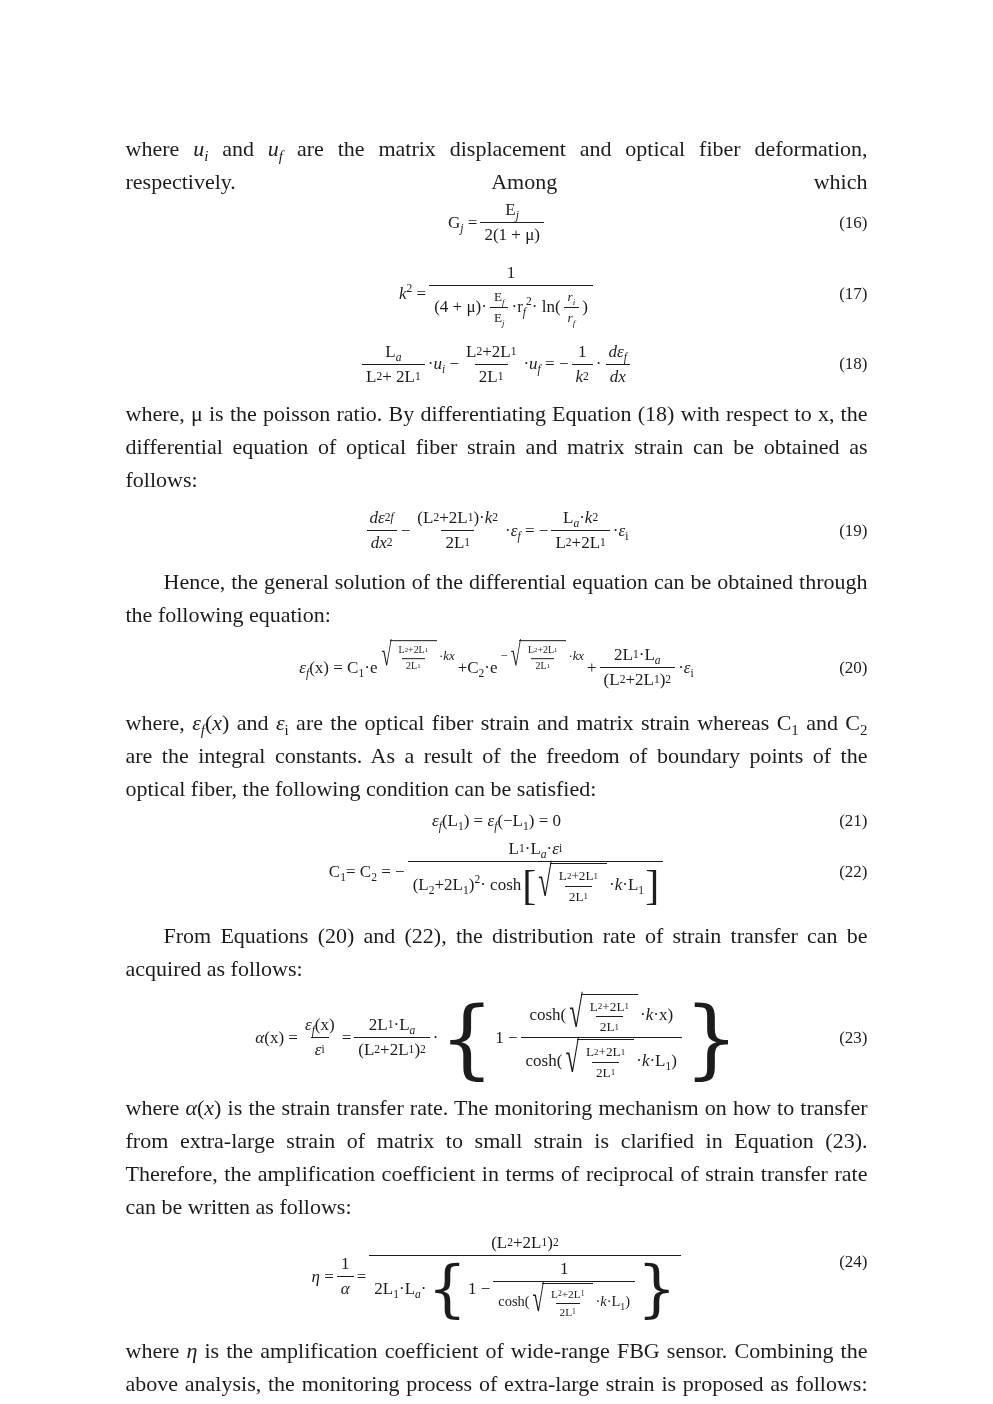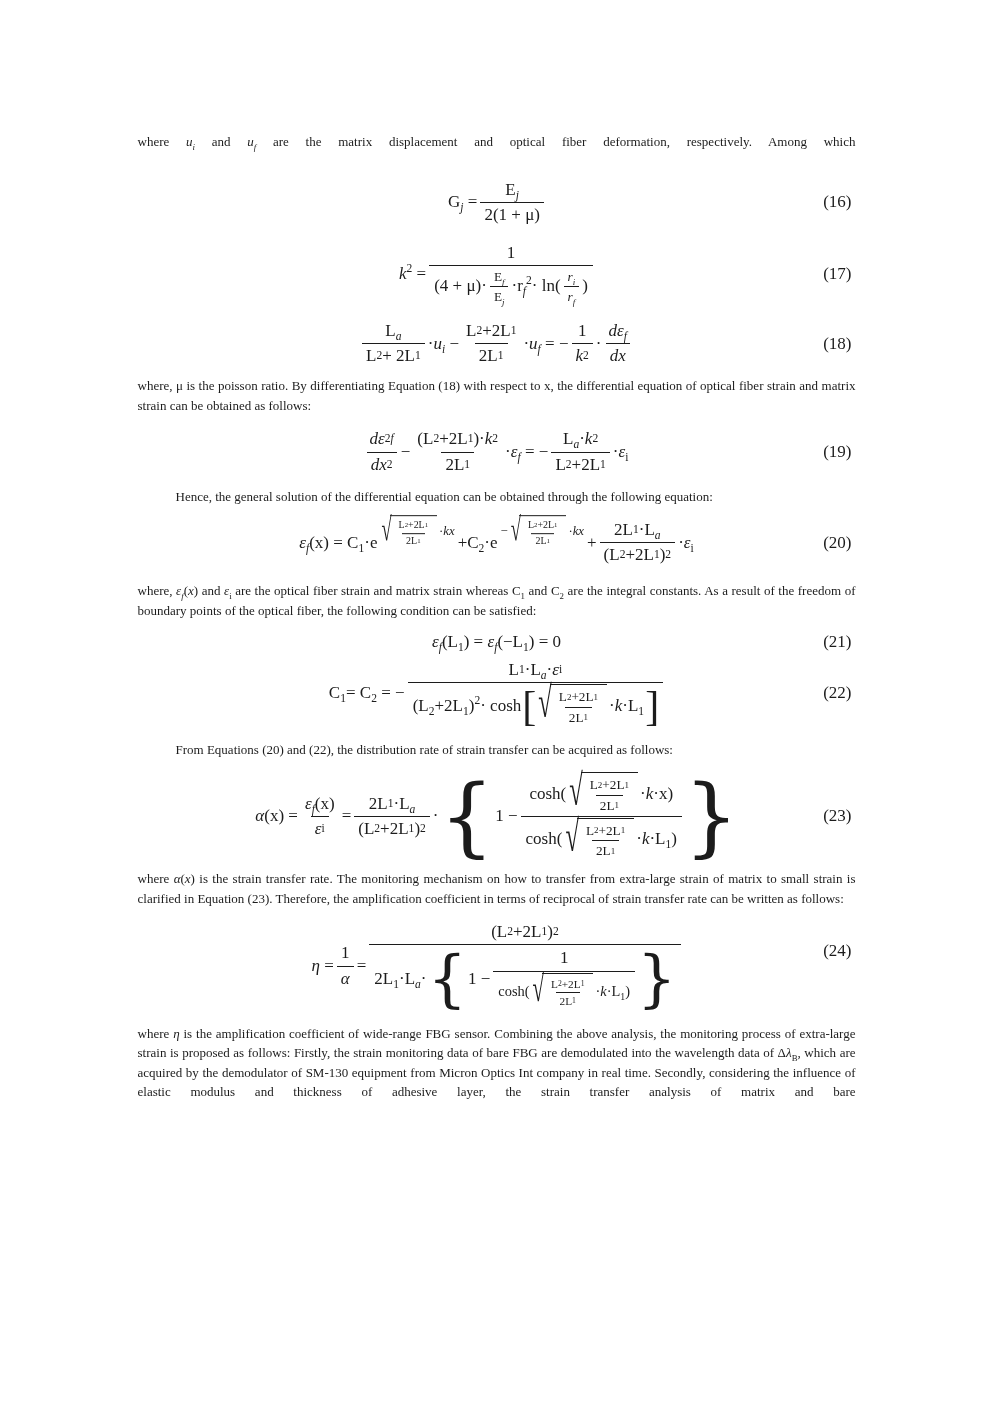--- a/index.html
+++ b/index.html
@@ -3,21 +3,21 @@
 <meta charset="utf-8">
 <style>
   html,body { margin:0; padding:0; }
   body {
     width:993px; height:1404px; background:#ffffff; color:#1c1c1c;
     font-family:"Liberation Serif","DejaVu Serif",serif;
     overflow:hidden;
   }
   .content { width:742px; margin:0 auto; padding-top:90px; }
   .pagehead { display:flex; justify-content:space-between; align-items:baseline; font-size:15px; }
-  .para { font-size:13px; line-height:1.5; text-align:justify; margin:12px; }
+  .para { font-size:22px; line-height:1.5; text-align:justify; margin:0; }
   .last-justify { text-align-last:justify; }
   .indent { text-indent:38px; }
   i { font-style:italic; }
   sub,sup { font-size:0.68em; line-height:0; }
 
   
   .eqrow { position:relative; display:flex; justify-content:center; align-items:center; font-size:17px; }
   .eq { display:inline-flex; align-items:center; white-space:nowrap; }
   .tok { display:inline-block; padding:0 1px; white-space:nowrap; }
   .frac { display:inline-flex; flex-direction:column; align-items:center; margin:0 2px; }
@@ -26,25 +26,25 @@
   .sfrac { font-size:0.78em; }
   .sm { font-size:0.85em; }
   .sqrt { display:inline-flex; align-items:center; margin:0 1px 0 2px; }
   .rad { display:inline-block; line-height:1; font-size:1.45em; transform:scaleY(1.8); transform-origin:55% 62%; margin-right:-2px; }
   .vinc { border-top:1.3px solid #1c1c1c; padding:2px 3px 0; display:inline-flex; align-items:flex-end; }
   .esup { display:inline-flex; align-items:center; font-size:0.75em; transform:translateY(-0.85em); margin:0 1px; }
   .brace { display:inline-block; line-height:0; font-family:"DejaVu Serif",serif; }
   .br-xl { font-size:86px; }
   .br-lg { font-size:62px; }
   .sqbr { display:inline-block; line-height:0; font-size:42px; }
-  .eqnum { position:absolute; right:16px; top:50%; transform:translateY(-50%); font-size:17px; }
+  .eqnum { position:absolute; right:0; top:50%; transform:translateY(-50%); font-size:17px; }
   .num-high { top:34%; }
 
   
-  .mt42{margin-top:42px}.mt26{margin-top:26px}.mt14{margin-top:14px}.mt12{margin-top:12px}
+  .mt42{margin-top:42px}.mt26{}.mt14{margin-top:14px}.mt12{margin-top:12px}
   .mt10{margin-top:10px}.mt8{margin-top:8px}.mt6{margin-top:6px}
 </style>
 </head>
 <body>
 
 <div class="content">
 
 
   <p class="para mt42 last-justify">where <i>u<sub>i</sub></i> and <i>u<sub>f</sub></i> are the matrix displacement and optical fiber deformation, respectively. Among which</p>
 

